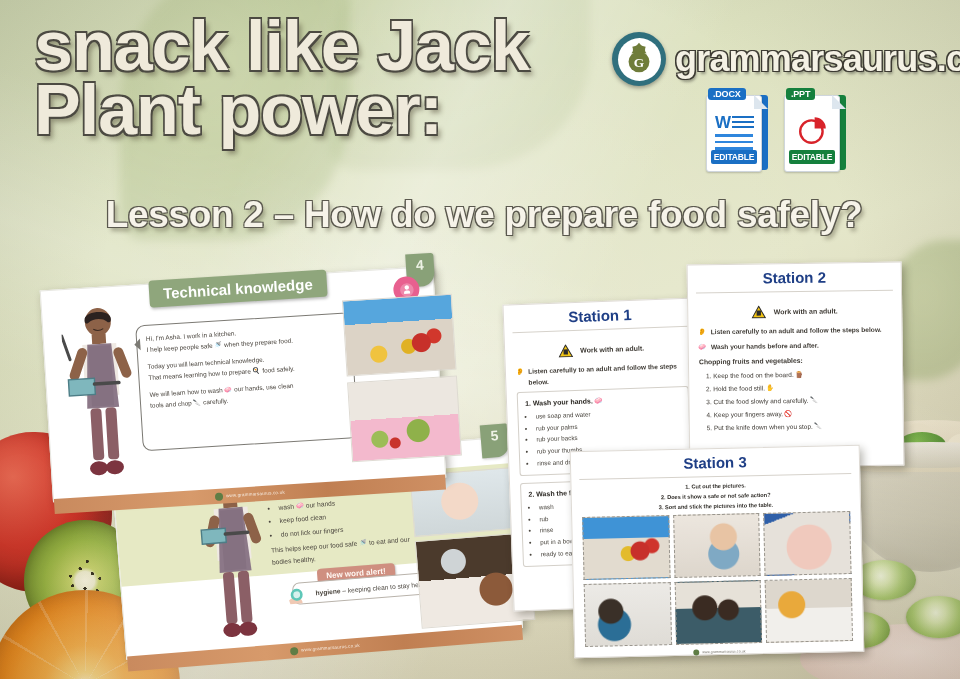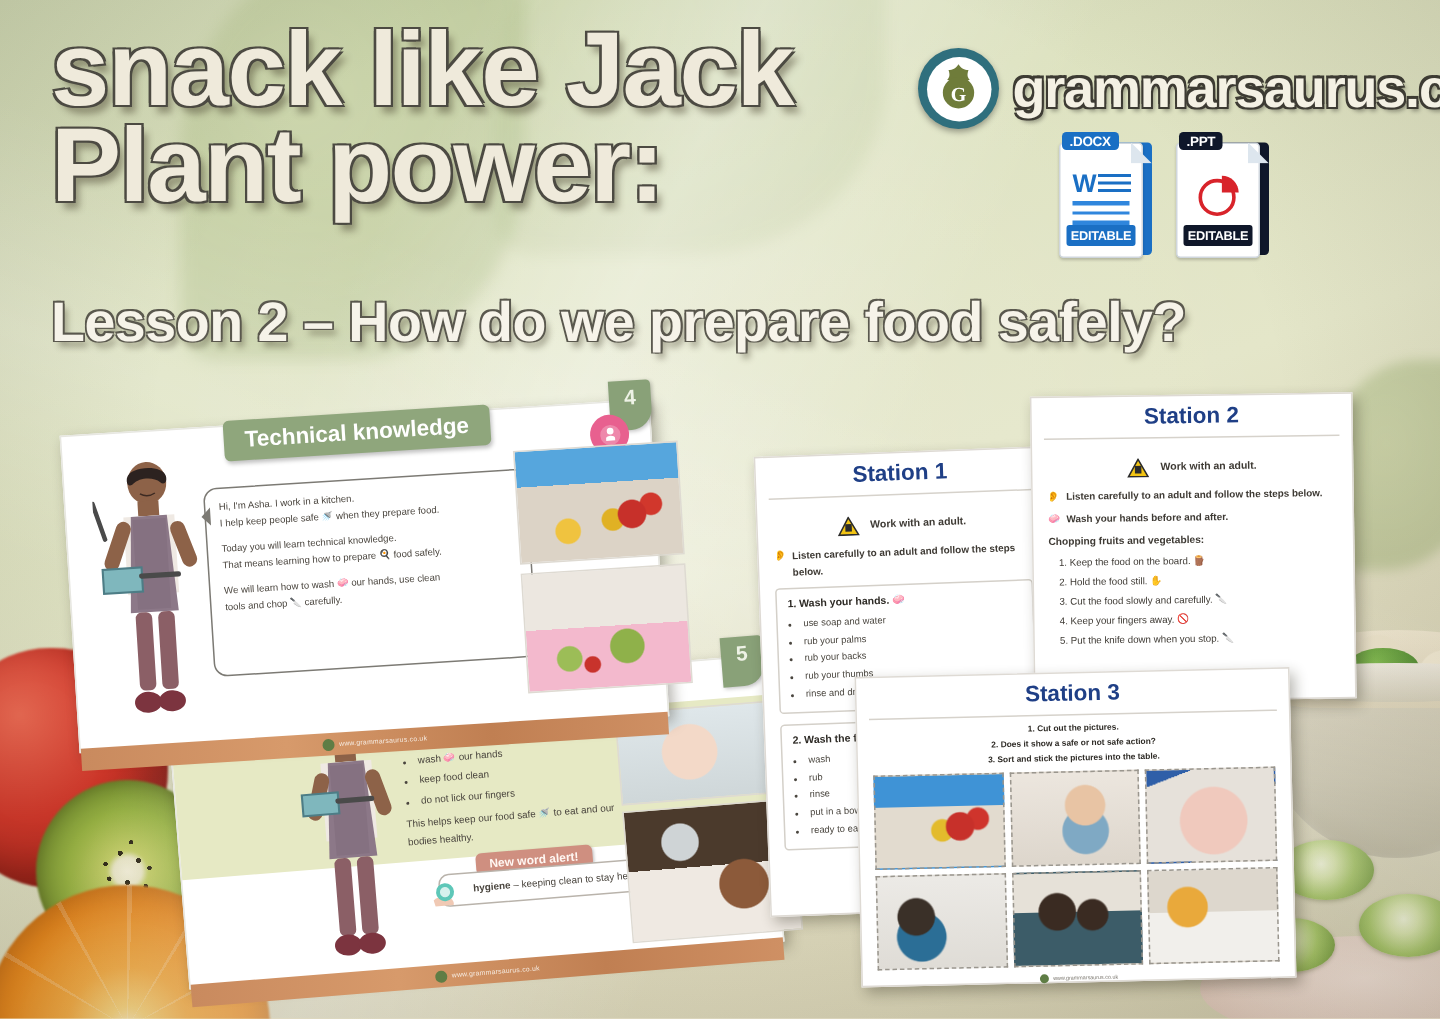--- a/index.html
+++ b/index.html
@@ -86,21 +86,21 @@
     text-shadow:
       -1.6px -1.6px 0 #4c4a42, 1.6px -1.6px 0 #4c4a42,
       -1.6px  1.6px 0 #4c4a42, 1.6px  1.6px 0 #4c4a42,
       4px 5px 5px rgba(70,65,45,.45);}
   .title .l2{display:block;}
   .subtitle{position:absolute;left:34px;top:194px;width:900px;
     font-size:37px;font-weight:700;color:#f6f3e9;letter-spacing:-.3px;
     text-shadow:
       -1.2px -1.2px 0 #5a584e, 1.2px -1.2px 0 #5a584e,
       -1.2px  1.2px 0 #5a584e, 1.2px  1.2px 0 #5a584e,
-      3px 4px 4px rgba(70,65,45,.4);}
+      3px 4px 4px rgba(70,65,45,.4); text-align: center;}
 
   
   .brand{position:absolute;left:612px;top:32px;display:flex;align-items:center;gap:9px;}
   .brand-logo{width:54px;height:54px;border-radius:50%;
     background:#2f6f7d;display:flex;align-items:center;justify-content:center;
     box-shadow:0 2px 4px rgba(0,0,0,.35);}
   .brand-logo-in{width:43px;height:43px;border-radius:50%;background:#fff;
     display:flex;align-items:center;justify-content:center;position:relative;}
   .brand-text{font-size:36px;font-weight:700;color:#f4f1e4;letter-spacing:-.8px;
     text-shadow:-1.4px -1.4px 0 #3d3b33,1.4px -1.4px 0 #3d3b33,-1.4px 1.4px 0 #3d3b33,1.4px 1.4px 0 #3d3b33,2px 3px 3px rgba(0,0,0,.35);}
@@ -111,21 +111,21 @@
   .fb .shadow-card{position:absolute;left:8px;top:7px;width:54px;height:75px;border-radius:3px;}
   .fb .page{position:absolute;left:0;top:7px;width:54px;height:75px;background:#fff;border-radius:3px;
     border:1.5px solid #cfd6dd;box-shadow:0 1px 2px rgba(0,0,0,.2);}
   .fb .fold{position:absolute;right:0;top:7px;width:14px;height:14px;background:#dde6ee;
     clip-path:polygon(0 0,100% 100%,0 100%);}
   .fb .tag{position:absolute;left:2px;top:0;padding:1px 5px;border-radius:3px;
     font-size:9px;font-weight:700;color:#fff;letter-spacing:-.2px;}
   .fb .editable{position:absolute;left:5px;bottom:6px;width:46px;text-align:center;
     font-size:8.5px;font-weight:700;color:#fff;border-radius:2px;padding:2px 0;letter-spacing:-.2px;}
   .fb-docx .shadow-card,.fb-docx .tag,.fb-docx .editable{background:#1a6fc4;}
-  .fb-ppt  .shadow-card,.fb-ppt  .tag,.fb-ppt  .editable{background:#0f172a;}
+  .fb-ppt  .shadow-card,.fb-ppt  .tag,.fb-ppt  .editable{background:#15803d;}
   .wmark{position:absolute;left:9px;top:26px;font-size:17px;font-weight:700;color:#1a6fc4;line-height:1;}
   .wlines{position:absolute;left:26px;top:28px;width:22px;}
   .wlines i{display:block;height:2px;background:#1a6fc4;margin-bottom:3px;}
   .wlines2{position:absolute;left:9px;top:46px;width:38px;}
   .wlines2 i{display:block;height:2.5px;background:#2f86dd;margin-bottom:4px;}
   .pie{position:absolute;left:13px;top:26px;width:32px;height:32px;}
 
   
   .card{position:absolute;background:#fff;box-shadow:3px 4px 9px rgba(40,35,20,.35);}
 

